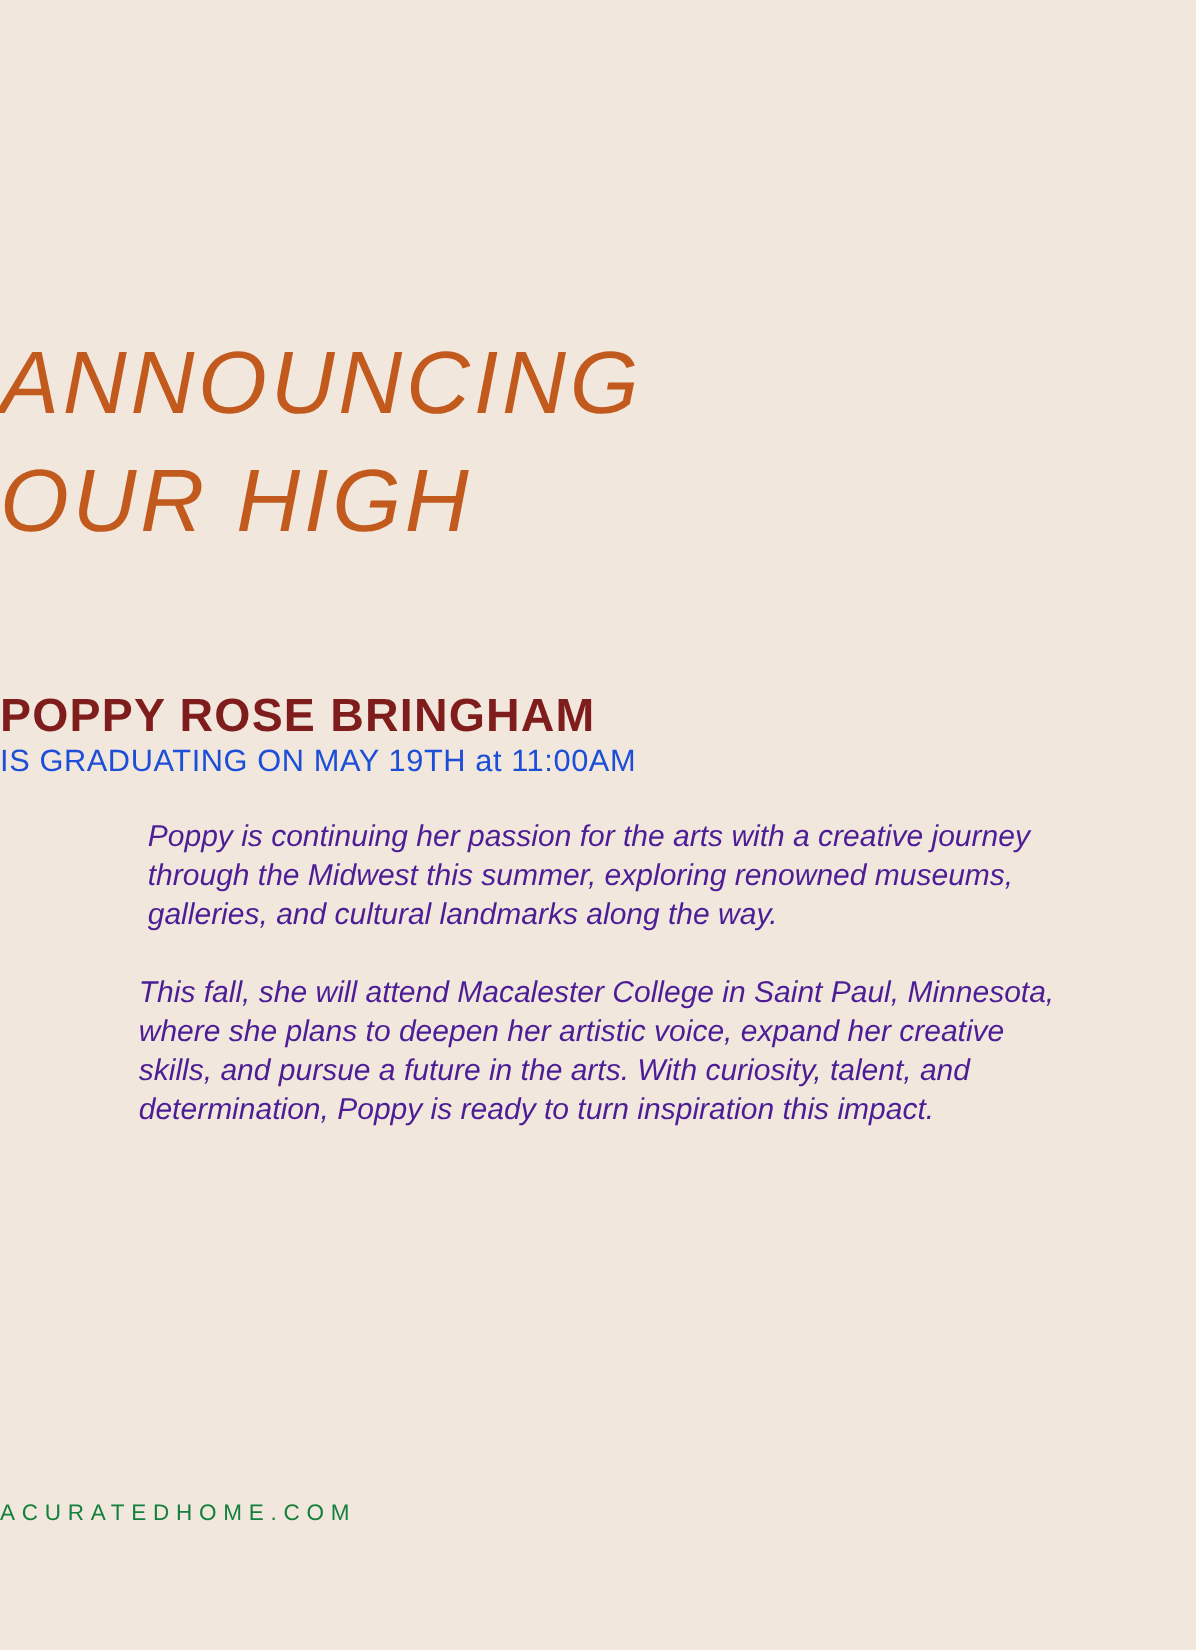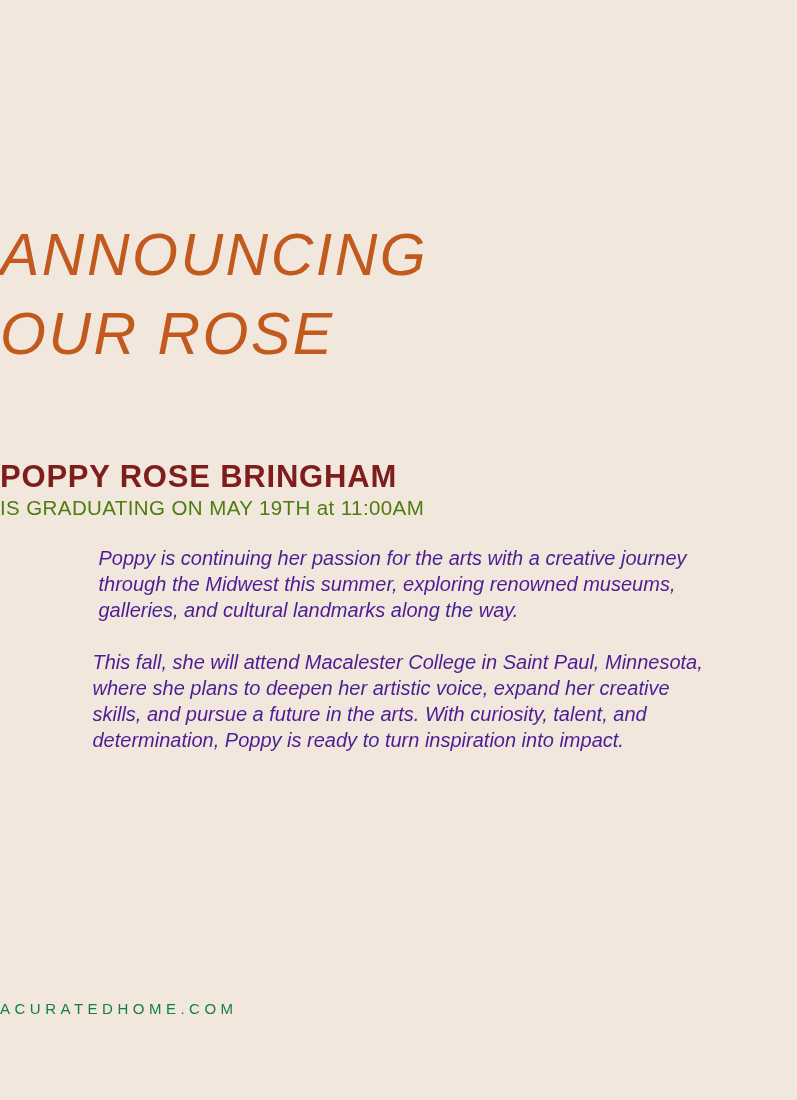--- a/index.html
+++ b/index.html
@@ -42,21 +42,21 @@
     font-size: 31px;
     font-weight: 700;
     letter-spacing: 0.8px;
     line-height: 37px;
     color: #7f1d1d;
   }
   .detail-line {
     font-size: 20.5px;
     line-height: 25.5px;
     letter-spacing: 0.4px;
-    color: #4d7c0f;
+    color: #1d4ed8;
   }
   .body-copy {
     font-style: italic;
     font-size: 20px;
     line-height: 26px;
     max-width: 600px;
     margin: 0 auto;
     color: #4c1d95;
   }
   .para-1 {
@@ -77,27 +77,27 @@
     color: #15803d;
   }
 </style>
 </head>
 <body>
 
 <div class="card">
 
   <h1 class="headline">
     <span class="hl-line">ANNOUNCING</span>
-    <span class="hl-line">OUR ROSE</span>
+    <span class="hl-line">OUR HIGH</span>
   </h1>
 
   <div class="name-block">
     <h2 class="grad-name">POPPY ROSE BRINGHAM</h2>
     <div class="detail-line">IS GRADUATING ON MAY 19TH at 11:00AM</div>
   </div>
 
   <p class="body-copy para-1">Poppy is continuing her passion for the arts with a creative journey through the Midwest this summer, exploring renowned museums, galleries, and cultural landmarks along the way.</p>
 
-  <p class="body-copy para-2">This fall, she will attend Macalester College in Saint Paul, Minnesota, where she plans to deepen her artistic voice, expand her creative skills, and pursue a future in the arts. With curiosity, talent, and determination, Poppy is ready to turn inspiration into impact.</p>
+  <p class="body-copy para-2">This fall, she will attend Macalester College in Saint Paul, Minnesota, where she plans to deepen her artistic voice, expand her creative skills, and pursue a future in the arts. With curiosity, talent, and determination, Poppy is ready to turn inspiration this impact.</p>
 
   <div class="footer-url">ACURATEDHOME.COM</div>
 
 </div>
 
 </body></html>

